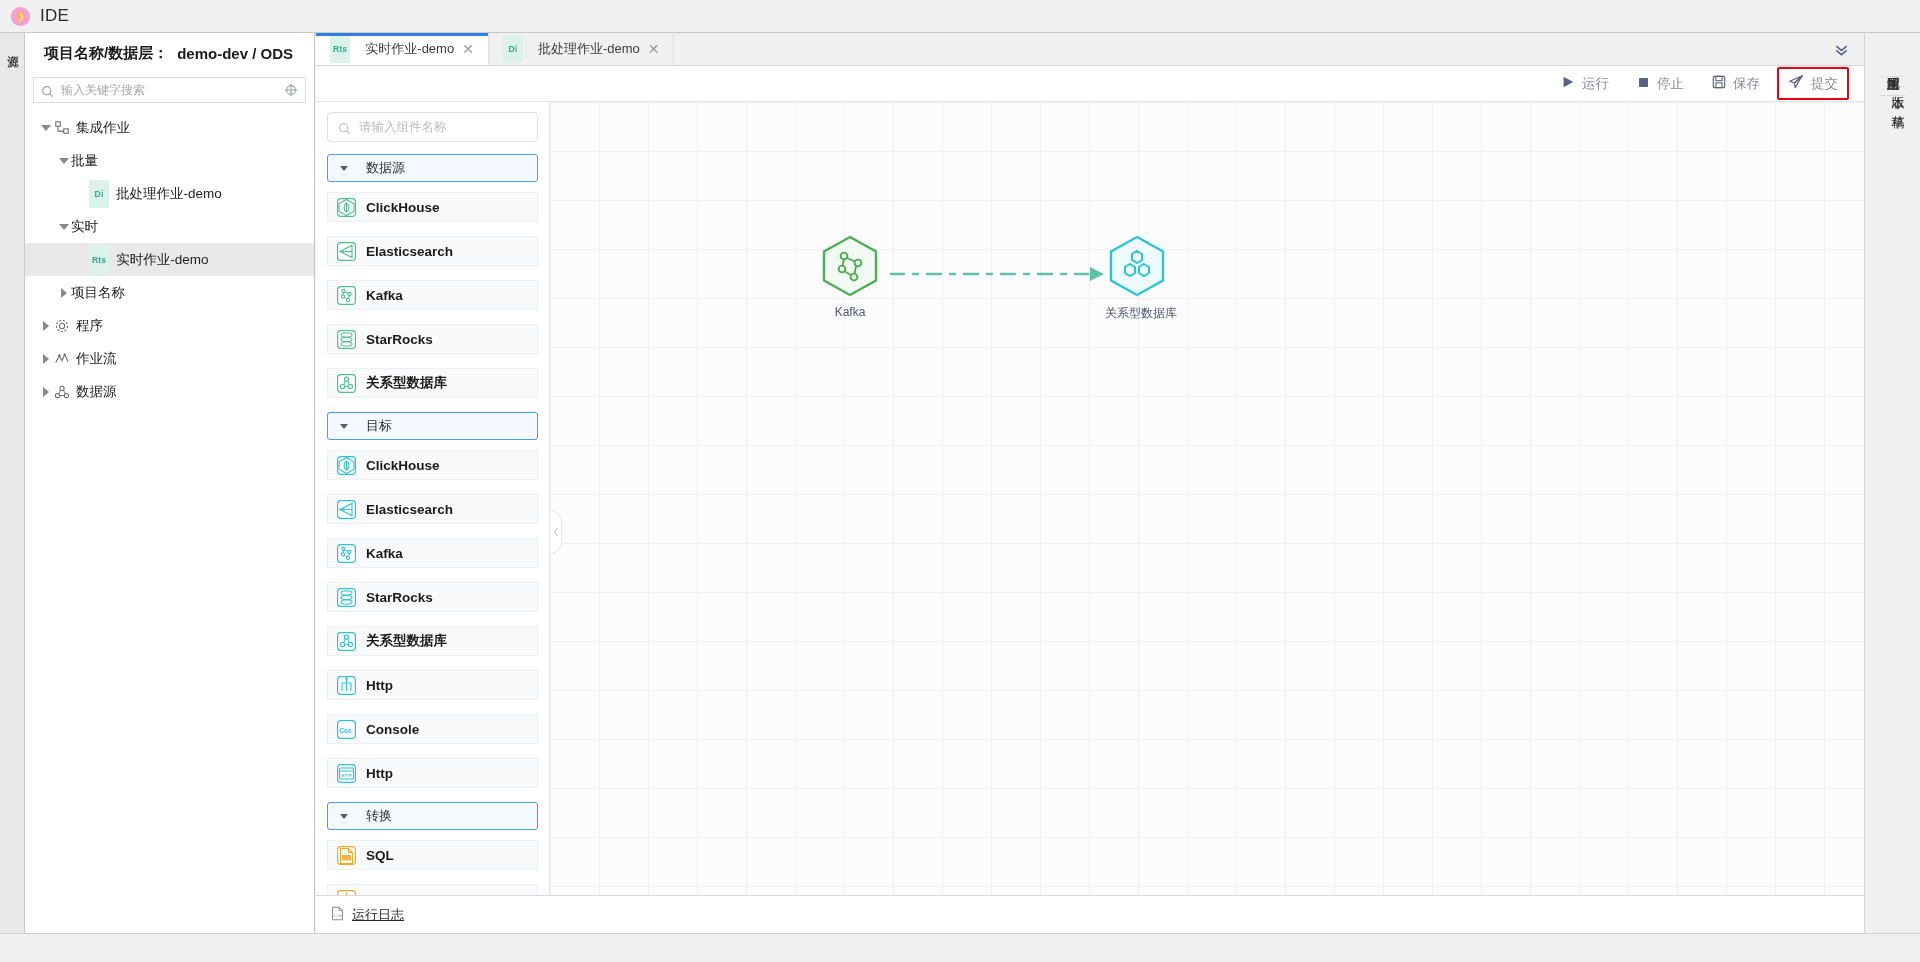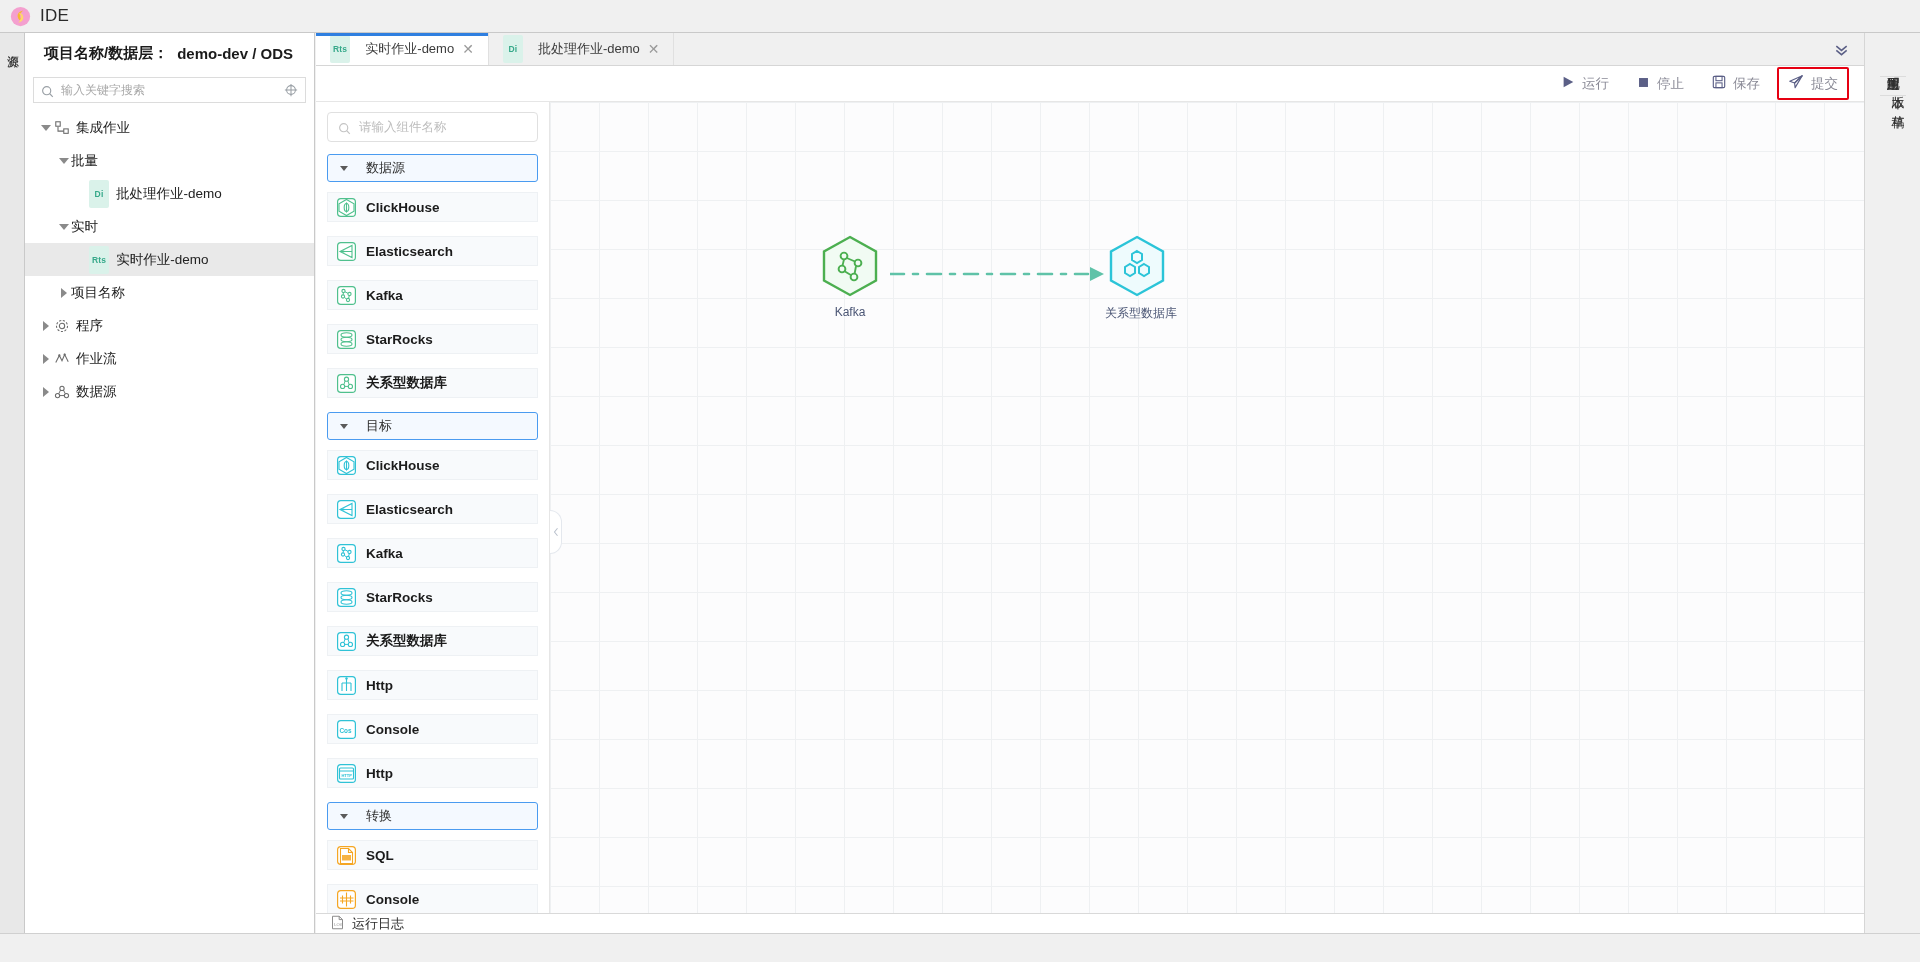--- a/index.html
+++ b/index.html
@@ -161,24 +161,24 @@
   }
   .rtab {
     writing-mode:vertical-rl; text-orientation:upright;
     font-size:13px; color:#2e2e2e; line-height:1.25; padding:9px 0;
     cursor:pointer; user-select:none; text-align:center;
   }
   .rtab + .rtab { border-top:1px solid #dcdcdc; width:26px; }
 
   
   .bottombar {
-    position:absolute; left:316px; bottom:29px; right:56px; height:20px;
+    position:absolute; left:316px; bottom:29px; right:56px; height:38px;
     background:#fff; border-top:1px solid #d9d9d9;
     display:flex; align-items:center; gap:7px; padding-left:14px;
-    font-size:13px; color:#2b2b2b; cursor:pointer;
+    font-size:13px; color:#2b2b2b; cursor:pointer;text-decoration:underline;
   }
   .statusstrip {
     position:absolute; left:0; bottom:0; width:1920px; height:29px; background:#f0f0f0;
     border-top:1px solid #d0d0d0;
   }
 </style>
 </head>
 <body>
 
 <div class="app">

